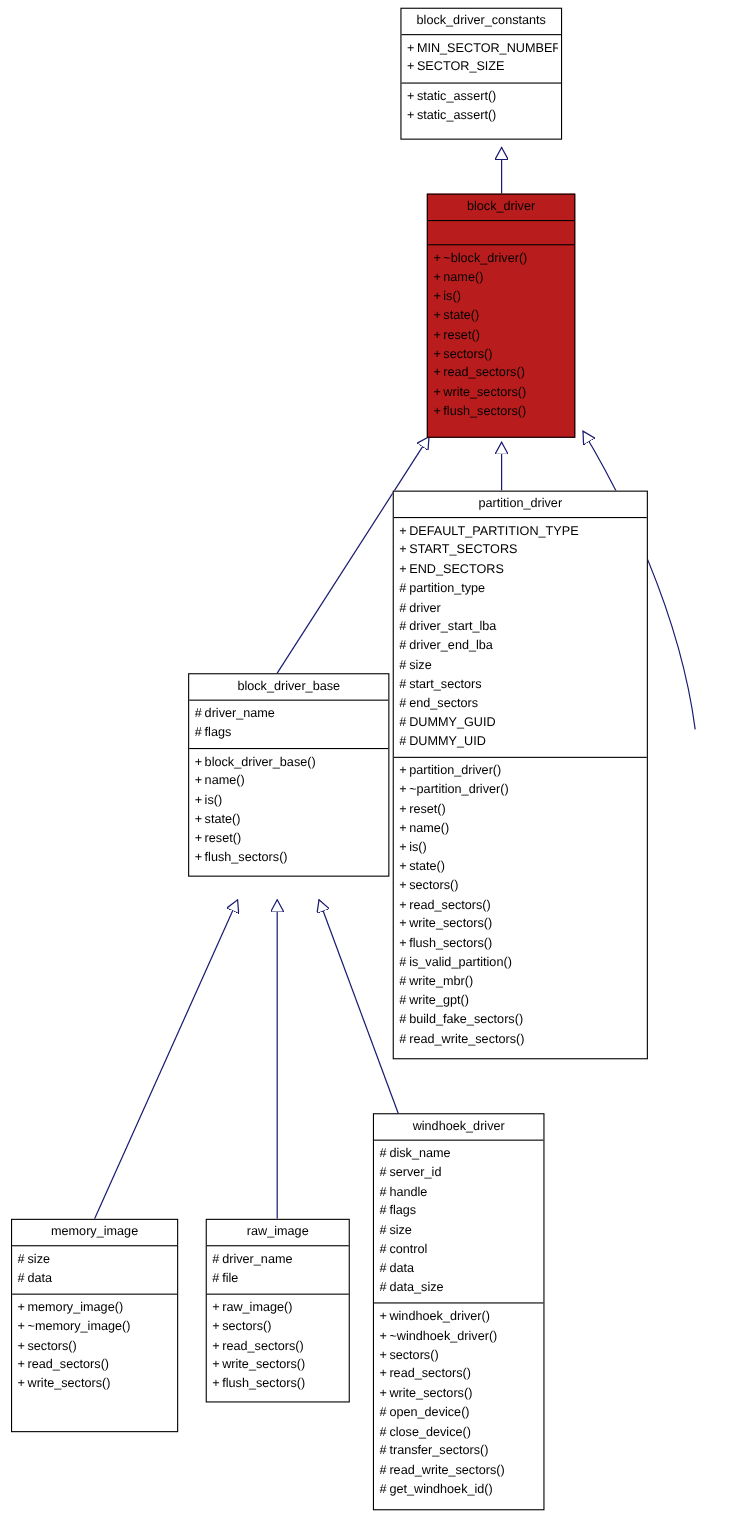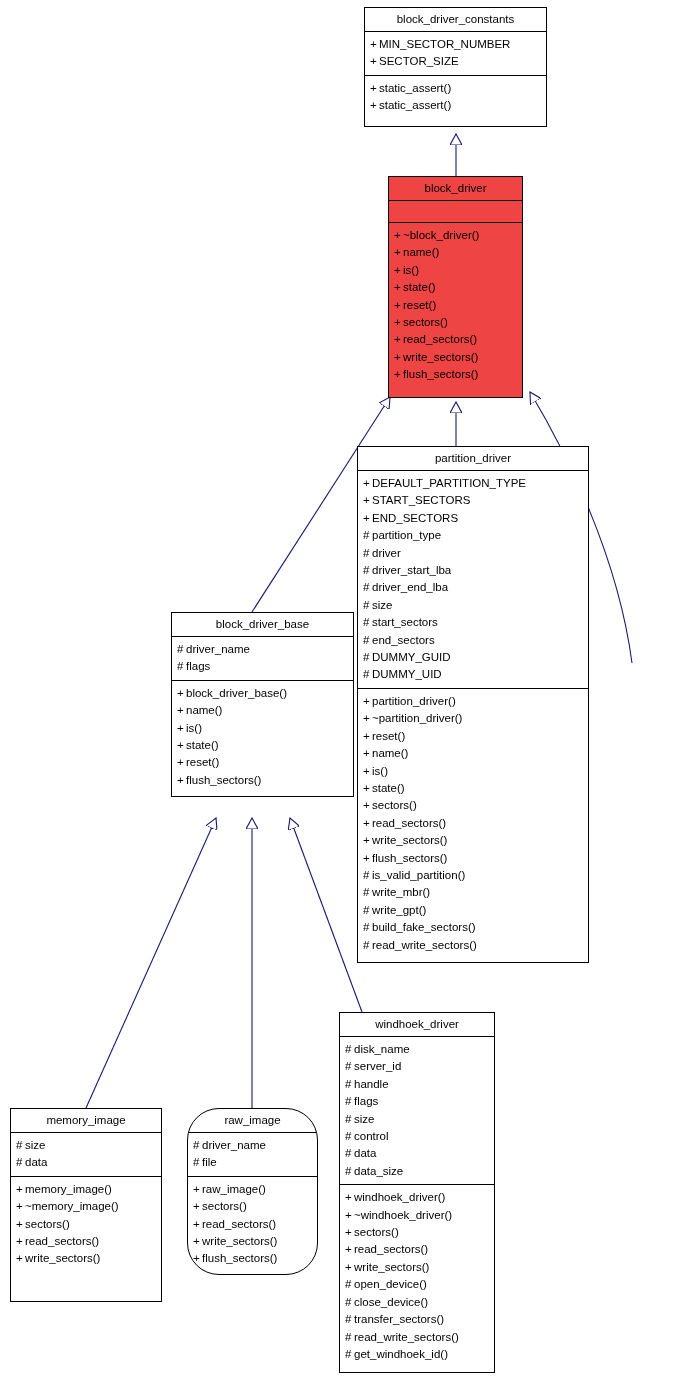--- a/index.html
+++ b/index.html
@@ -28,21 +28,21 @@
     pointer-events: none;
   }
   .uml-class {
     position: absolute;
     box-sizing: border-box;
     border: 1px solid #000000;
     background: #ffffff;
     z-index: 2;
   }
   .uml-class.highlight {
-    background: #ef4444;
+    background: #b91c1c;
   }
   .cls-title {
     text-align: center;
     font-size: 11.5px;
     color: #000000;
     line-height: 13px;
     padding: 5px 4px 5px 4px;
     white-space: nowrap;
     overflow: hidden;
   }
@@ -87,21 +87,21 @@
       <path d="M 456,176 L 456,134"></path>
       <path d="M 456,446 L 456,402"></path>
       <path d="M 252,612 L 390,397"></path>
       <path d="M 632,663 C 618,556 566,452 530,392"></path>
       <path d="M 86,1108 L 216,818"></path>
       <path d="M 252,1108 L 252,818"></path>
       <path d="M 362,1012 L 290,818"></path>
     </g>
   </svg>
 
-  <div class="uml-class" style="left:364px; top:7px; width:183px; height:120px;">
+  <div class="uml-class" style="left:364px; top:7px; width:147px; height:120px;">
     <div class="cls-title">block_driver_constants</div>
     <div class="cls-sep"></div>
     <div class="cls-compartment">
       <div class="member"><span class="vis">+</span><span>MIN_SECTOR_NUMBER</span></div>
       <div class="member"><span class="vis">+</span><span>SECTOR_SIZE</span></div>
     </div>
     <div class="cls-sep"></div>
     <div class="cls-compartment">
       <div class="member"><span class="vis">+</span><span>static_assert()</span></div>
       <div class="member"><span class="vis">+</span><span>static_assert()</span></div>
@@ -192,21 +192,21 @@
     <div class="cls-sep"></div>
     <div class="cls-compartment">
       <div class="member"><span class="vis">+</span><span>memory_image()</span></div>
       <div class="member"><span class="vis">+</span><span>~memory_image()</span></div>
       <div class="member"><span class="vis">+</span><span>sectors()</span></div>
       <div class="member"><span class="vis">+</span><span>read_sectors()</span></div>
       <div class="member"><span class="vis">+</span><span>write_sectors()</span></div>
     </div>
   </div>
 
-  <div class="uml-class" style="left:187px; top:1108px; width:131px; height:167px;border-radius:32px;">
+  <div class="uml-class" style="left:187px; top:1108px; width:131px; height:167px;">
     <div class="cls-title">raw_image</div>
     <div class="cls-sep"></div>
     <div class="cls-compartment">
       <div class="member"><span class="vis">#</span><span>driver_name</span></div>
       <div class="member"><span class="vis">#</span><span>file</span></div>
     </div>
     <div class="cls-sep"></div>
     <div class="cls-compartment">
       <div class="member"><span class="vis">+</span><span>raw_image()</span></div>
       <div class="member"><span class="vis">+</span><span>sectors()</span></div>

